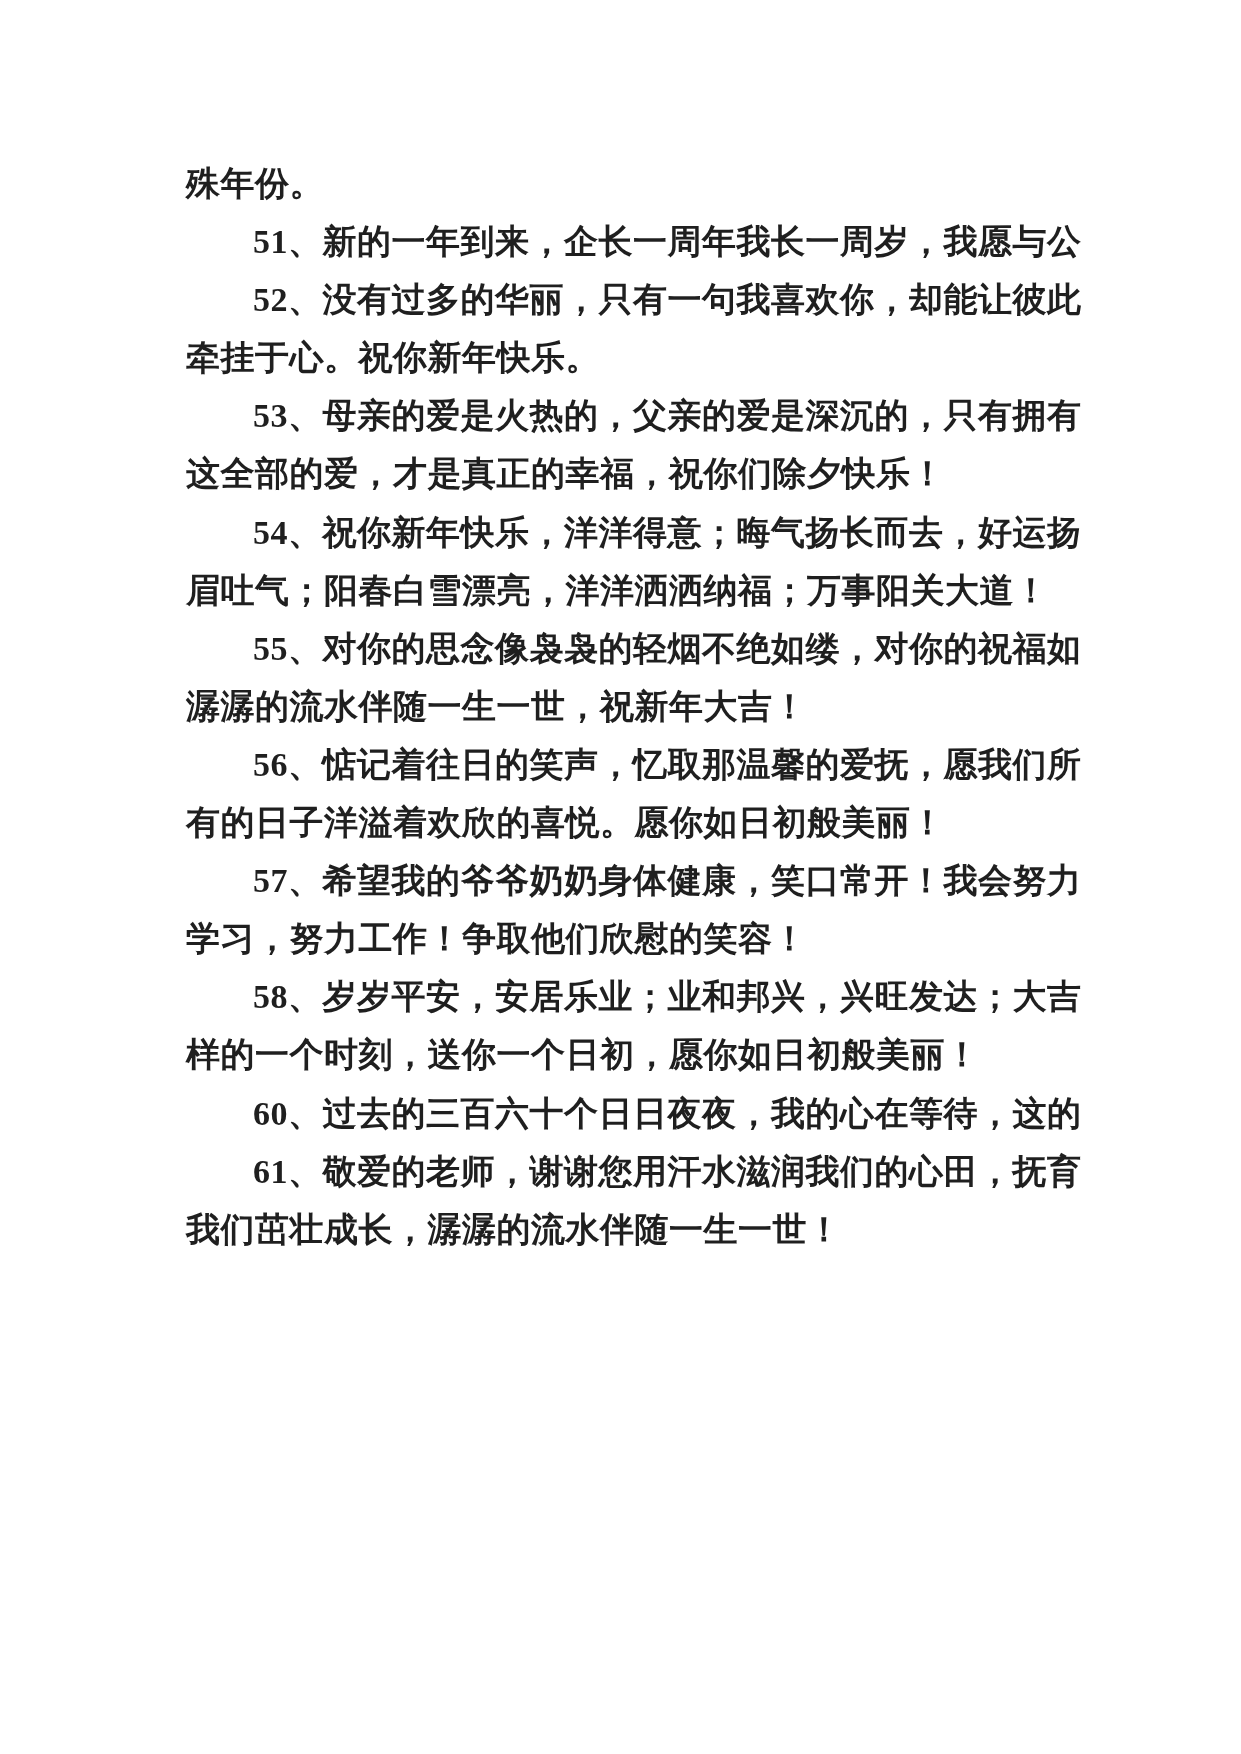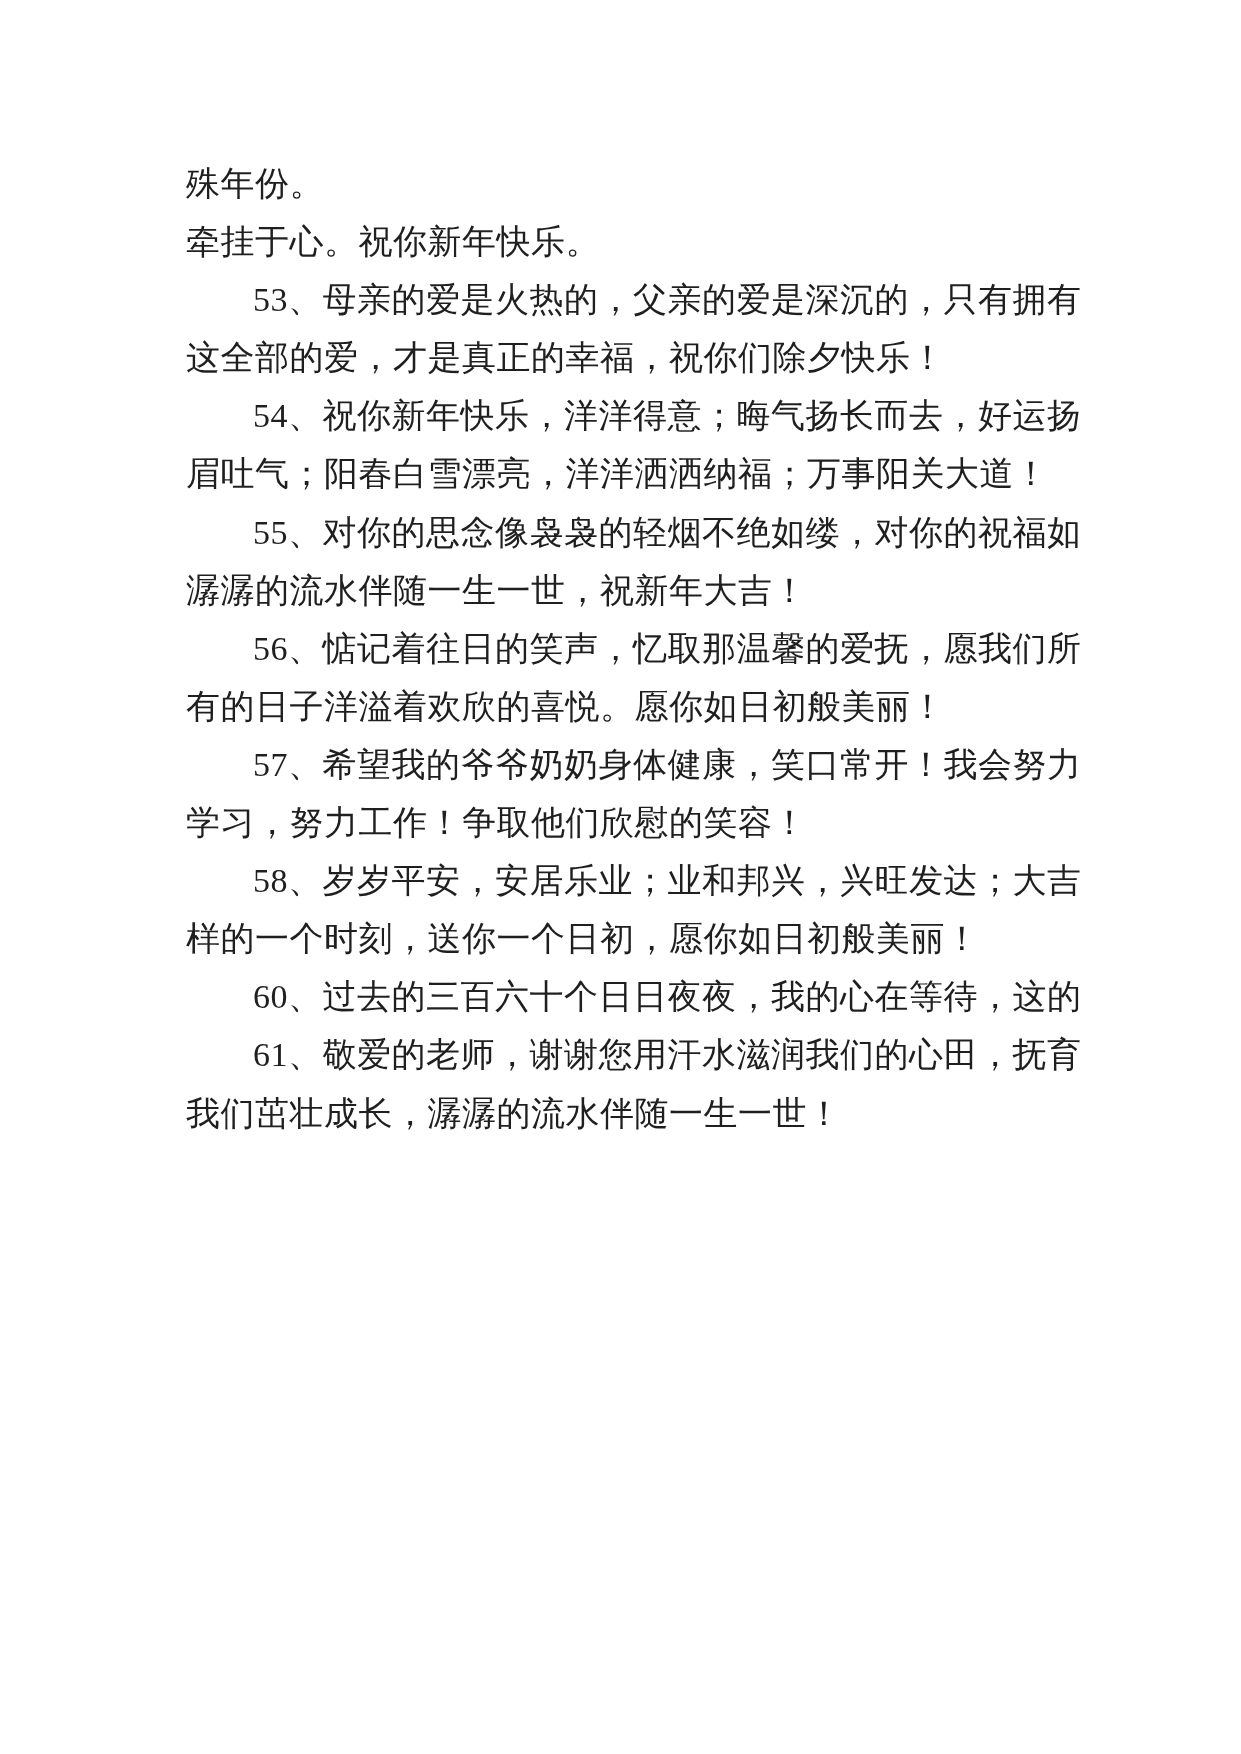--- a/index.html
+++ b/index.html
@@ -6,20 +6,21 @@
     margin: 0;
     padding: 0;
     background: #ffffff;
   }
   .page {
     position: relative;
     width: 1241px;
     height: 1754px;
     background: #ffffff;
     overflow: hidden;
+    font-weight: bold;
   }
   .doc-body {
     position: absolute;
     left: 186px;
     top: 155px;
     width: 900px;
   }
   .line {
     font-family: "Liberation Serif", "DejaVu Serif", serif;
     font-size: 34px;
@@ -33,20 +34,22 @@
   .line.indent {
     padding-left: 67px;
   }
 </style>
 </head>
 <body>
 
 <div class="page">
   <div class="doc-body">
       <div class="line">殊年份。</div>
+      <div class="line indent">51、新的一年到来，企长一周年我长一周岁，我愿与公</div>
+      <div class="line indent">52、没有过多的华丽，只有一句我喜欢你，却能让彼此</div>
       <div class="line">牵挂于心。祝你新年快乐。</div>
       <div class="line indent">53、母亲的爱是火热的，父亲的爱是深沉的，只有拥有</div>
       <div class="line">这全部的爱，才是真正的幸福，祝你们除夕快乐！</div>
       <div class="line indent">54、祝你新年快乐，洋洋得意；晦气扬长而去，好运扬</div>
       <div class="line">眉吐气；阳春白雪漂亮，洋洋洒洒纳福；万事阳关大道！</div>
       <div class="line indent">55、对你的思念像袅袅的轻烟不绝如缕，对你的祝福如</div>
       <div class="line">潺潺的流水伴随一生一世，祝新年大吉！</div>
       <div class="line indent">56、惦记着往日的笑声，忆取那温馨的爱抚，愿我们所</div>
       <div class="line">有的日子洋溢着欢欣的喜悦。愿你如日初般美丽！</div>
       <div class="line indent">57、希望我的爷爷奶奶身体健康，笑口常开！我会努力</div>

